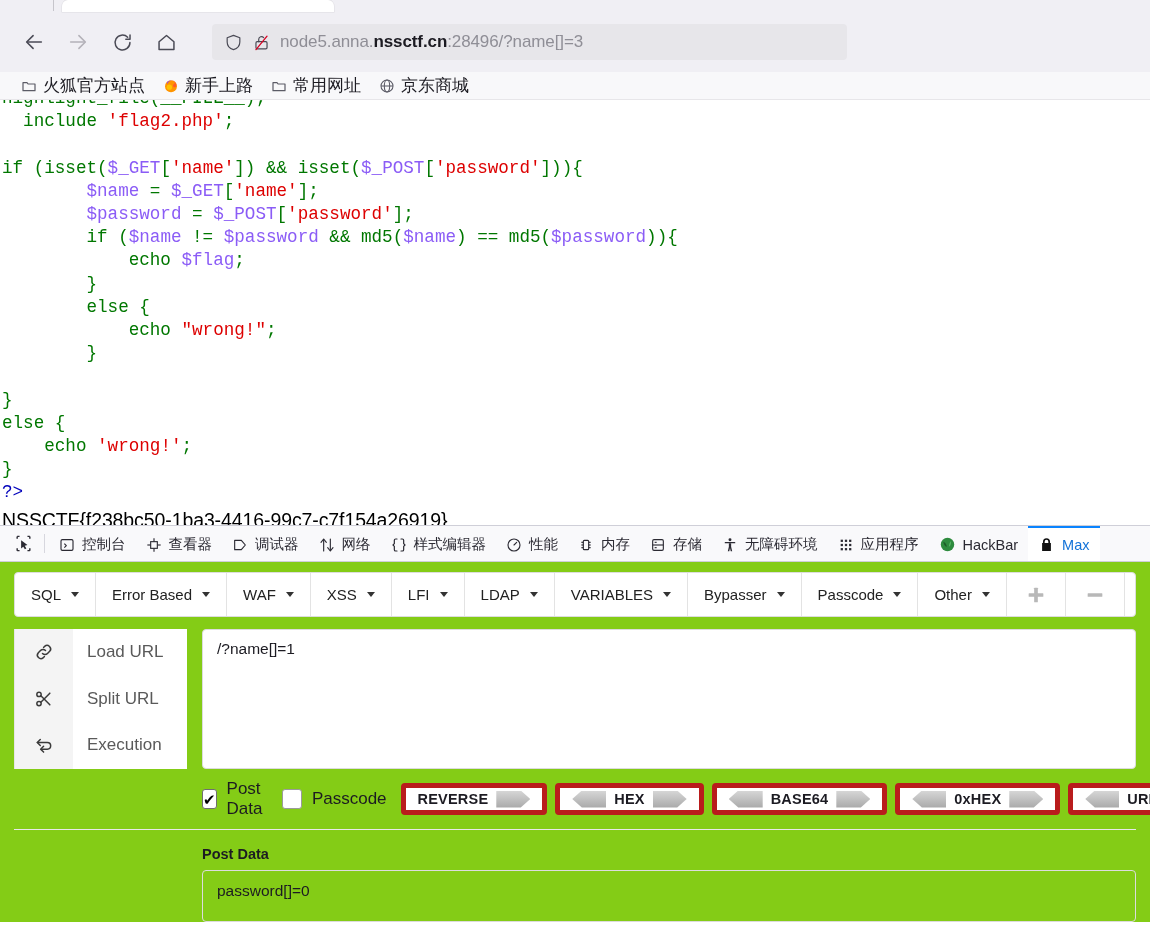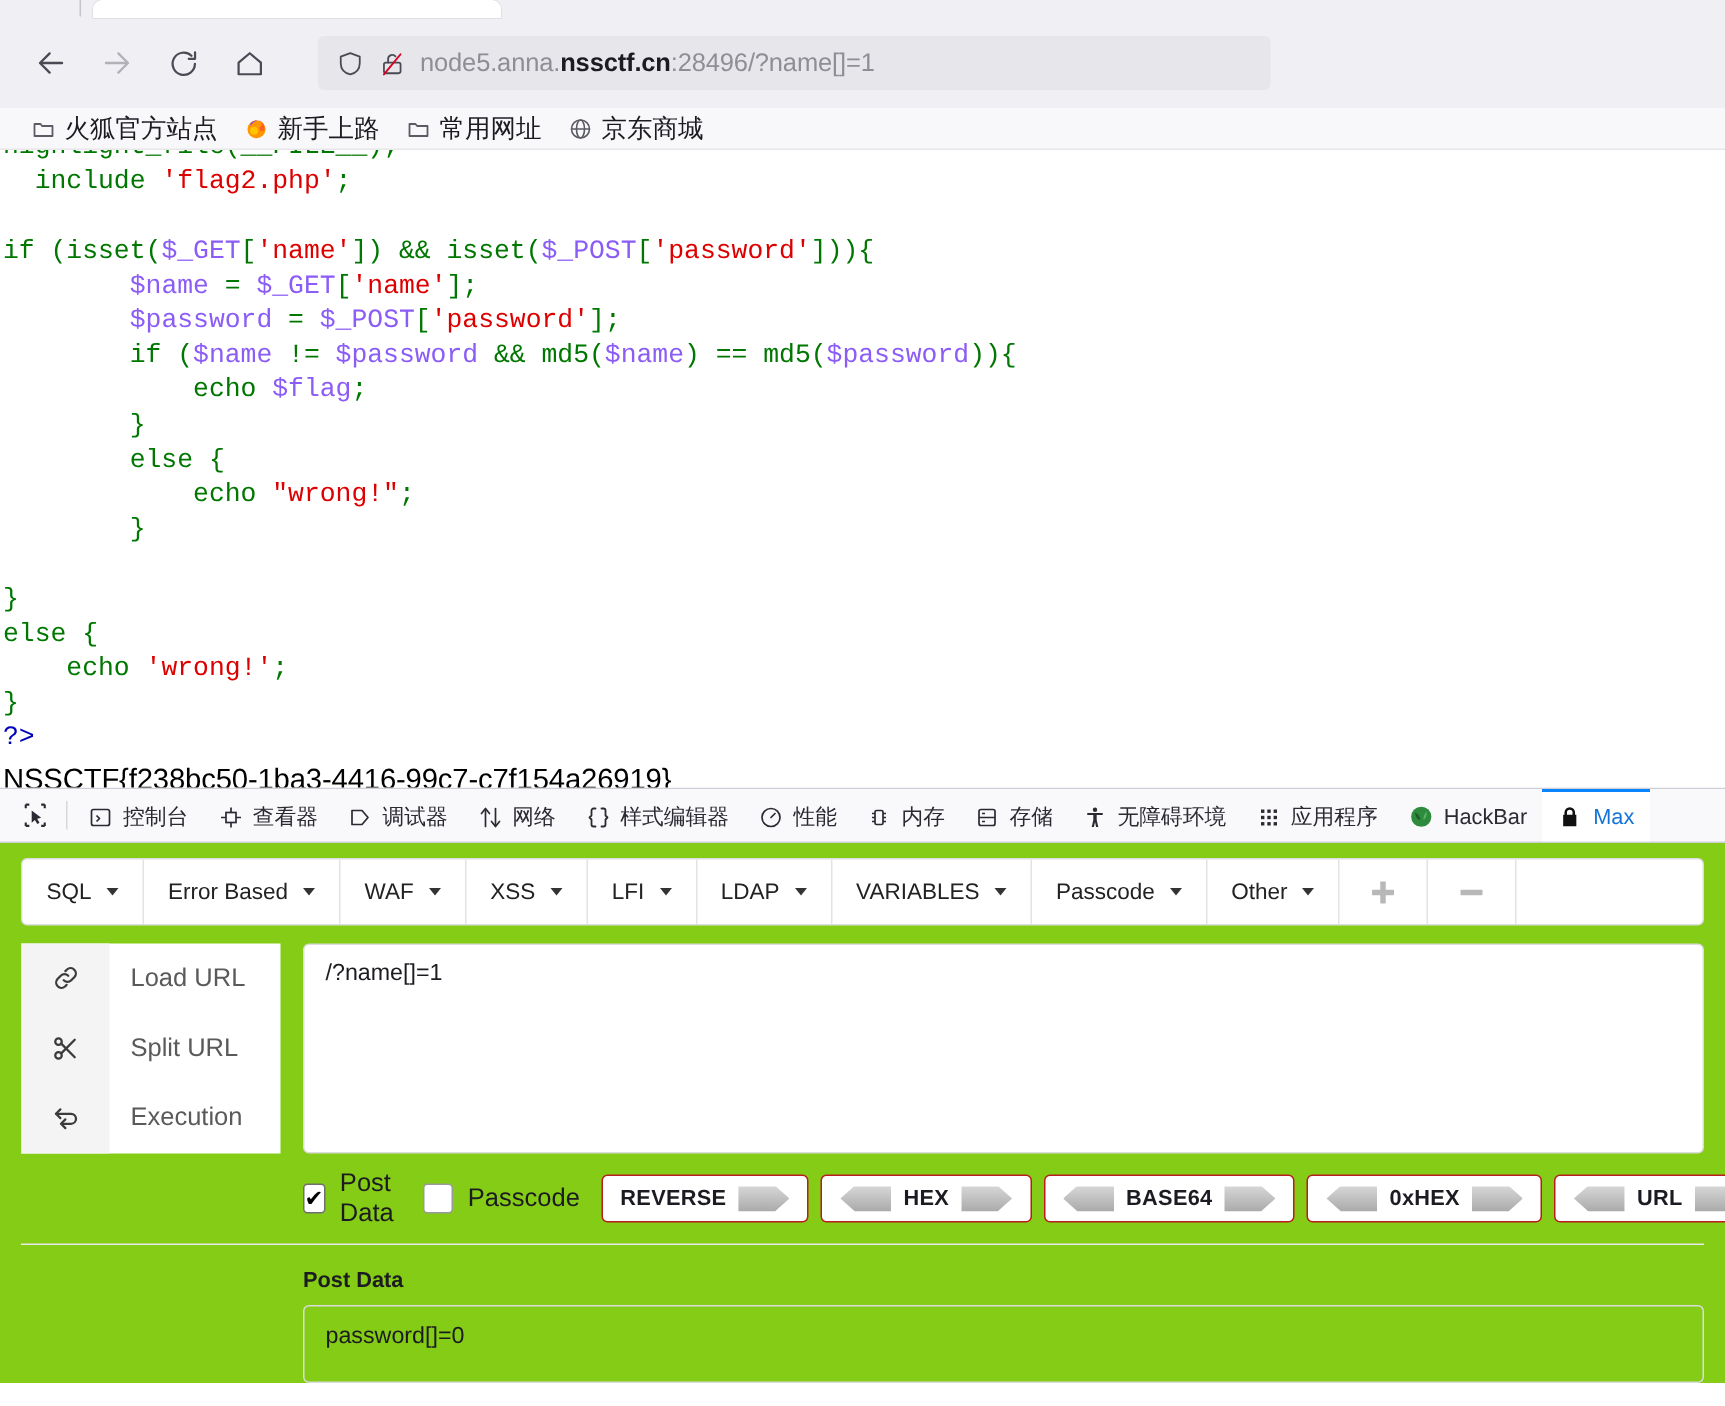--- a/index.html
+++ b/index.html
@@ -181,21 +181,21 @@
     border-radius: 3px; background: #fff;
     display: flex; align-items: center; justify-content: center;
     font-size: 15px; color: #000; line-height: 1;
   }
   .cbox.checked { border-color: #6f6f6f; }
   .hb-check .lbl { font-size: 17px; color: #1c1b22; }
 
   .enc-btn {
     display: flex; align-items: center; justify-content: center;
     gap: 8px; height: 32px; padding: 0 12px;
-    border: 1px solid #b91c1c; border-radius: 4px;
+    border: 5px solid #b91c1c; border-radius: 4px;
     margin-right: 8px; background: #fff; white-space: nowrap;
   }
   .enc-btn .enc-lbl {
     font-size: 14.5px; font-weight: bold; color: #1c1b22; letter-spacing: 0.2px;
   }
   .arrow-r, .arrow-l {
     width: 34px; height: 17px; flex: 0 0 auto;
     background: linear-gradient(#d6d6d6, #a9a9a9);
   }
   .arrow-r { clip-path: polygon(0 0, 72% 0, 100% 50%, 72% 100%, 0 100%); }
@@ -252,21 +252,21 @@
           <path d="M12 3 20 6v5.5c0 5-3.4 8.3-8 9.5-4.6-1.2-8-4.5-8-9.5V6z"></path>
         </svg>
       </span>
       <span class="ub-icon">
         <svg width="19" height="19" viewBox="0 0 24 24" fill="none" stroke="currentColor" stroke-width="1.5" stroke-linecap="round" stroke-linejoin="round">
           <rect x="5" y="11" width="14" height="9" rx="1.6"></rect>
           <path d="M8.5 11V8a3.5 3.5 0 0 1 6.2-2.2"></path>
           <line x1="5" y1="21" x2="19" y2="4" stroke="#d70022" stroke-width="1.6"></line>
         </svg>
       </span>
-      <span class="ub-text"><span>node5.anna.</span><b>nssctf.cn</b><span>:28496/?name[]=1</span></span>
+      <span class="ub-text"><span>node5.anna.</span><b>nssctf.cn</b><span>:28496/?name[]=3</span></span>
     </div>
   </div>
 
   <div id="bookmarks">
     <div class="bm">
       <span class="bm-ic">
         <svg width="16" height="16" viewBox="0 0 24 24" fill="none" stroke="#5b5b66" stroke-width="1.8" stroke-linejoin="round">
           <path d="M3 7h6l1.6 2H21v10H3z"></path>
         </svg>
       </span>
@@ -481,20 +481,24 @@
         <div class="hb-menu">
           <span>LFI</span>
           <span class="caret"></span>
         </div>
         <div class="hb-menu">
           <span>LDAP</span>
           <span class="caret"></span>
         </div>
         <div class="hb-menu">
           <span>VARIABLES</span>
+          <span class="caret"></span>
+        </div>
+        <div class="hb-menu">
+          <span>Bypasser</span>
           <span class="caret"></span>
         </div>
         <div class="hb-menu">
           <span>Passcode</span>
           <span class="caret"></span>
         </div>
         <div class="hb-menu">
           <span>Other</span>
           <span class="caret"></span>
         </div>

